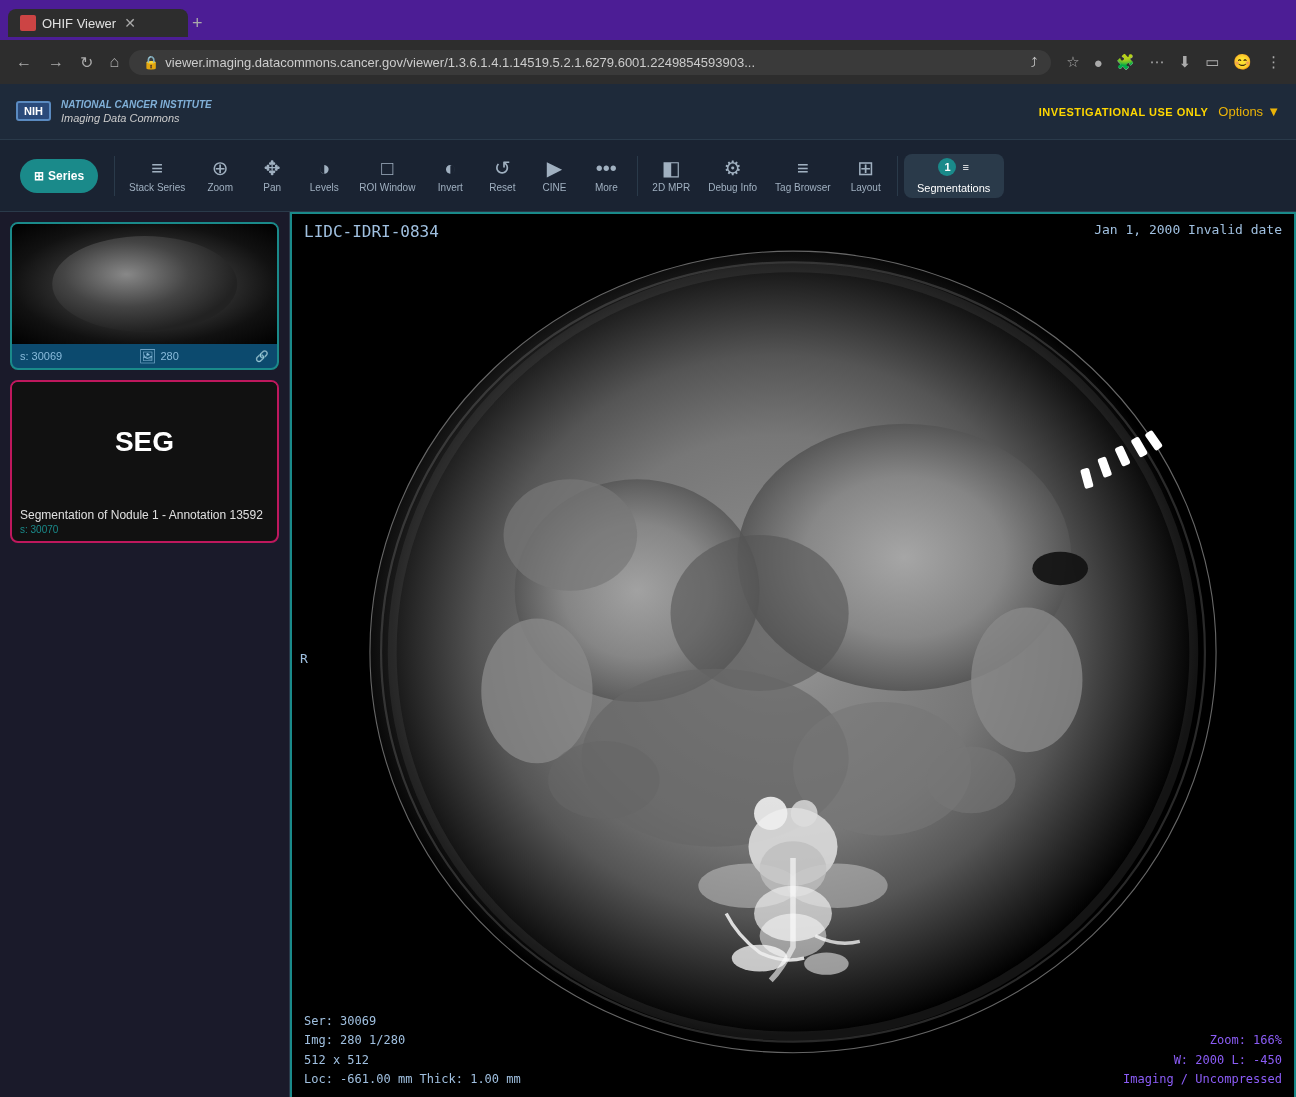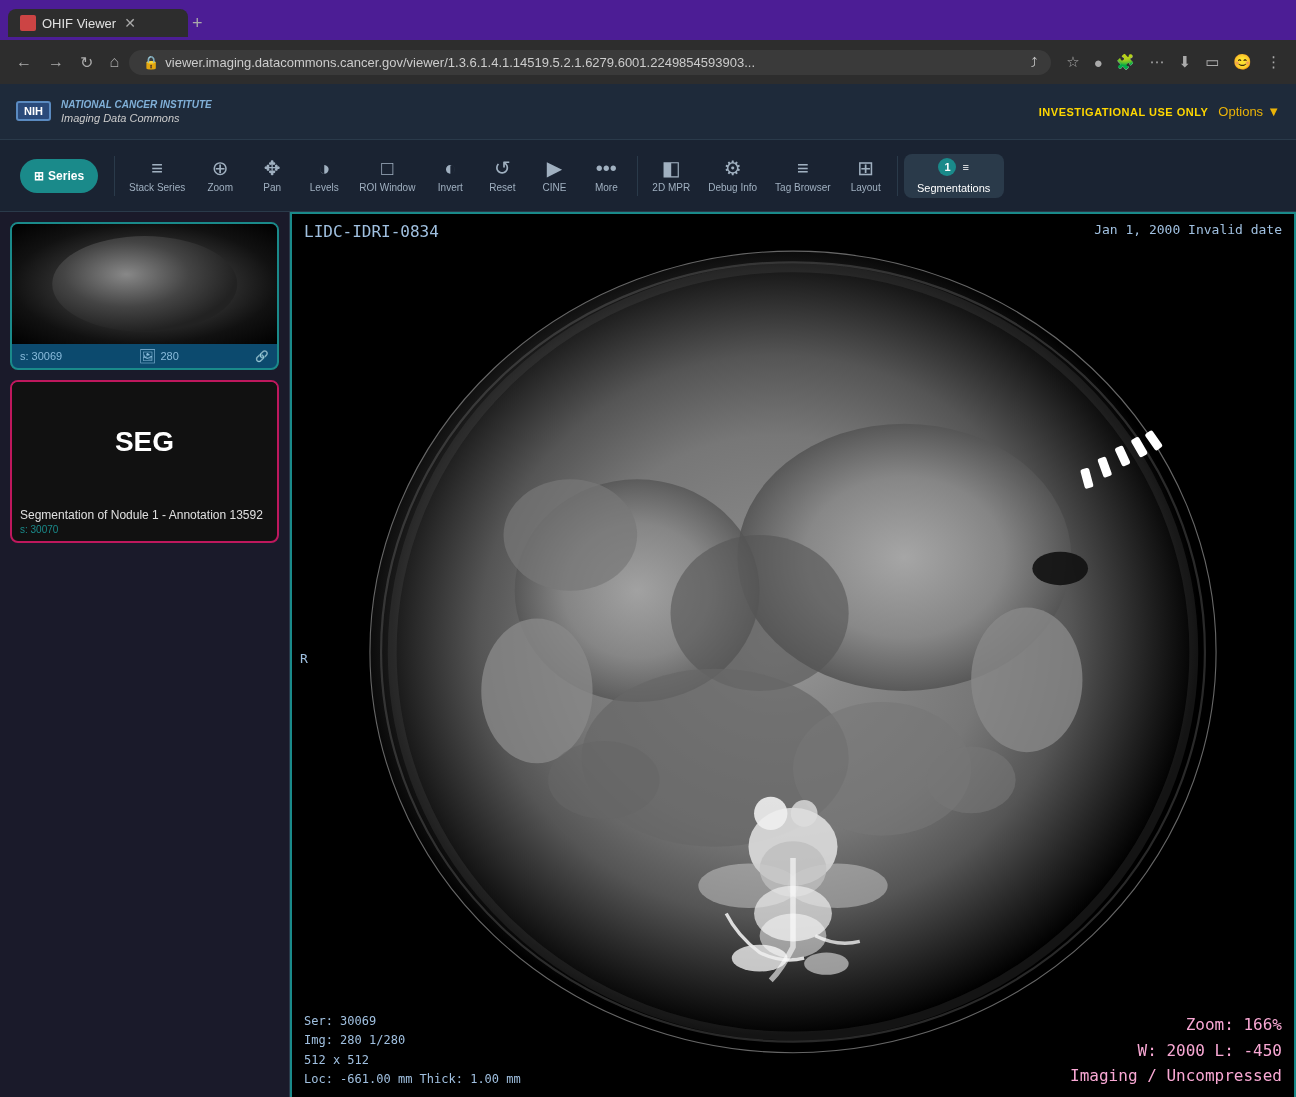--- a/index.html
+++ b/index.html
@@ -355,22 +355,22 @@
       color: #a0c0e0;
       font-size: 12px;
       font-family: monospace;
       line-height: 1.6;
       z-index: 10;
     }
     .viewer-bottom-right {
       position: absolute;
       bottom: 12px;
       right: 12px;
-      color: #f9a8d4;
-      font-size: 16px;
+      color: #8b5cf6;
+      font-size: 12px;
       font-family: monospace;
       text-align: right;
       line-height: 1.6;
       z-index: 10;
     }
 
     
     .ct-scan-view {
       width: 100%;
       height: 100%;

